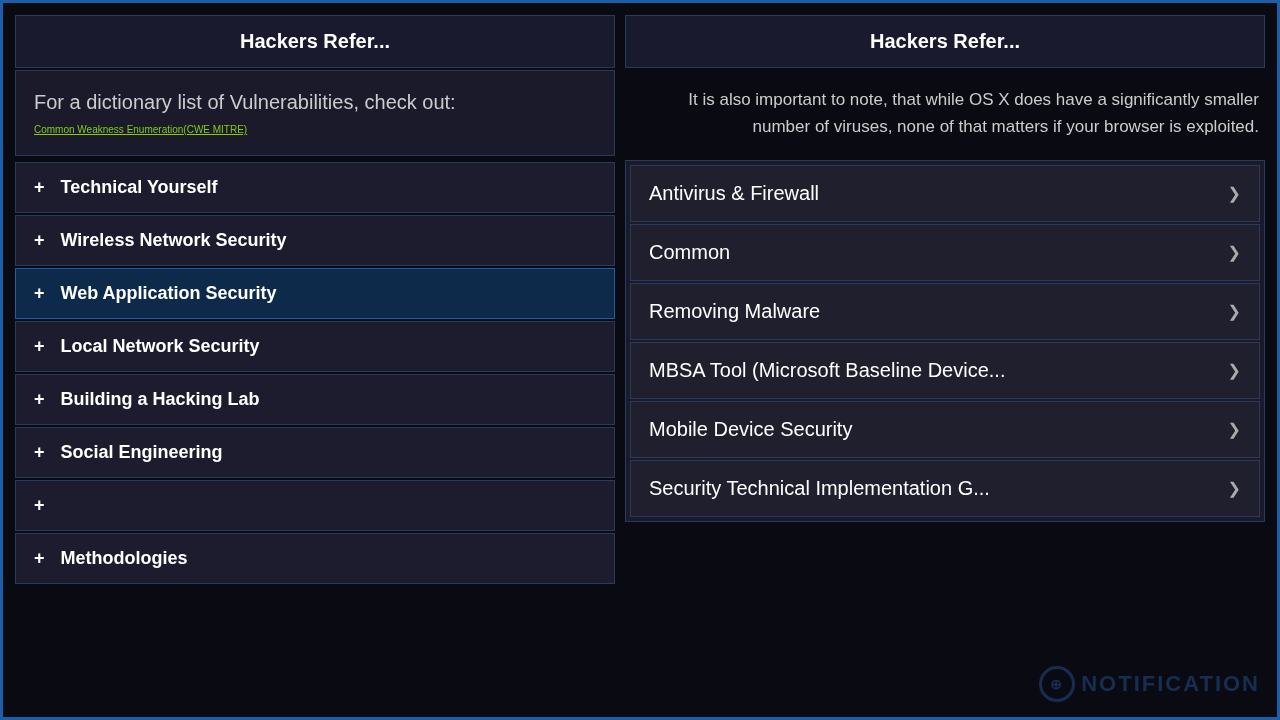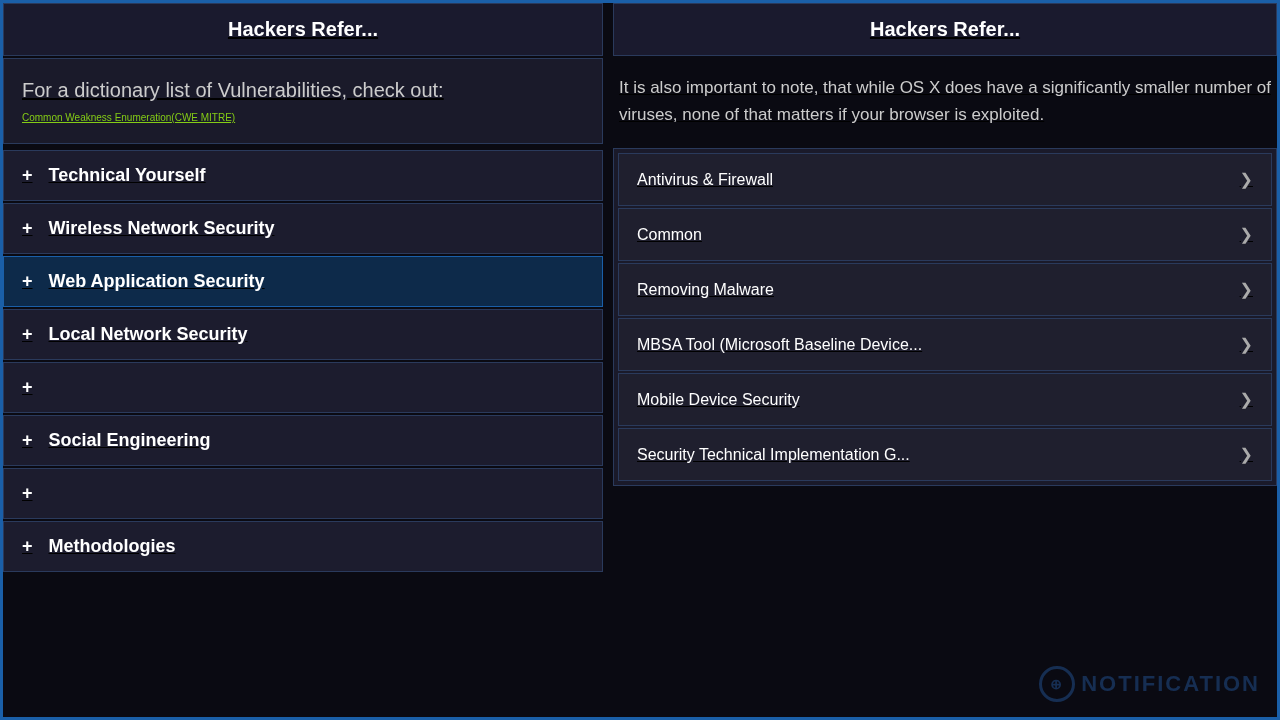--- a/index.html
+++ b/index.html
@@ -10,22 +10,22 @@
       background-color: #0a0a12;
       font-family: Arial, sans-serif;
       overflow: hidden;
       border: 3px solid #1a5fa8;
     }
 
     .main-container {
       display: flex;
       width: 100%;
       height: 100%;
+      padding: 12px;
       gap: 10px;
-      text-decoration: underline;
     }
 
     
     .left-panel {
       width: 600px;
       display: flex;
       flex-direction: column;
       gap: 0;
     }
 
@@ -111,20 +111,21 @@
       font-weight: bold;
       border: 1px solid #2a3a5c;
       margin-bottom: 8px;
     }
 
     .right-content-text {
       color: #cccccc;
       font-size: 17px;
       line-height: 1.6;
       padding: 10px 6px 20px 6px;
+      text-align: right;
     }
 
     .sub-menu-list {
       display: flex;
       flex-direction: column;
       gap: 2px;
       background-color: #1a1a2a;
       border: 1px solid #2a3a5c;
       padding: 4px;
     }
@@ -134,21 +135,21 @@
       border: 1px solid #2a3a5c;
       padding: 16px 18px;
       display: flex;
       align-items: center;
       justify-content: space-between;
       cursor: pointer;
     }
 
     .sub-menu-label {
       color: #ffffff;
-      font-size: 16px;
+      font-size: 20px;
     }
 
     .chevron-icon {
       color: #aaaaaa;
       font-size: 16px;
     }
 
     
     .watermark {
       position: absolute;
@@ -200,20 +201,21 @@
         <div class="menu-item active">
           <span class="plus-icon">+</span>
           <span class="menu-item-label">Web Application Security</span>
         </div>
         <div class="menu-item">
           <span class="plus-icon">+</span>
           <span class="menu-item-label">Local Network Security</span>
         </div>
         <div class="menu-item">
           <span class="plus-icon">+</span>
+          <span class="menu-item-label">Building a Hacking Lab</span>
         </div>
         <div class="menu-item">
           <span class="plus-icon">+</span>
           <span class="menu-item-label">Social Engineering</span>
         </div>
         <div class="menu-item">
           <span class="plus-icon">+</span>
         </div>
         <div class="menu-item">
           <span class="plus-icon">+</span>

